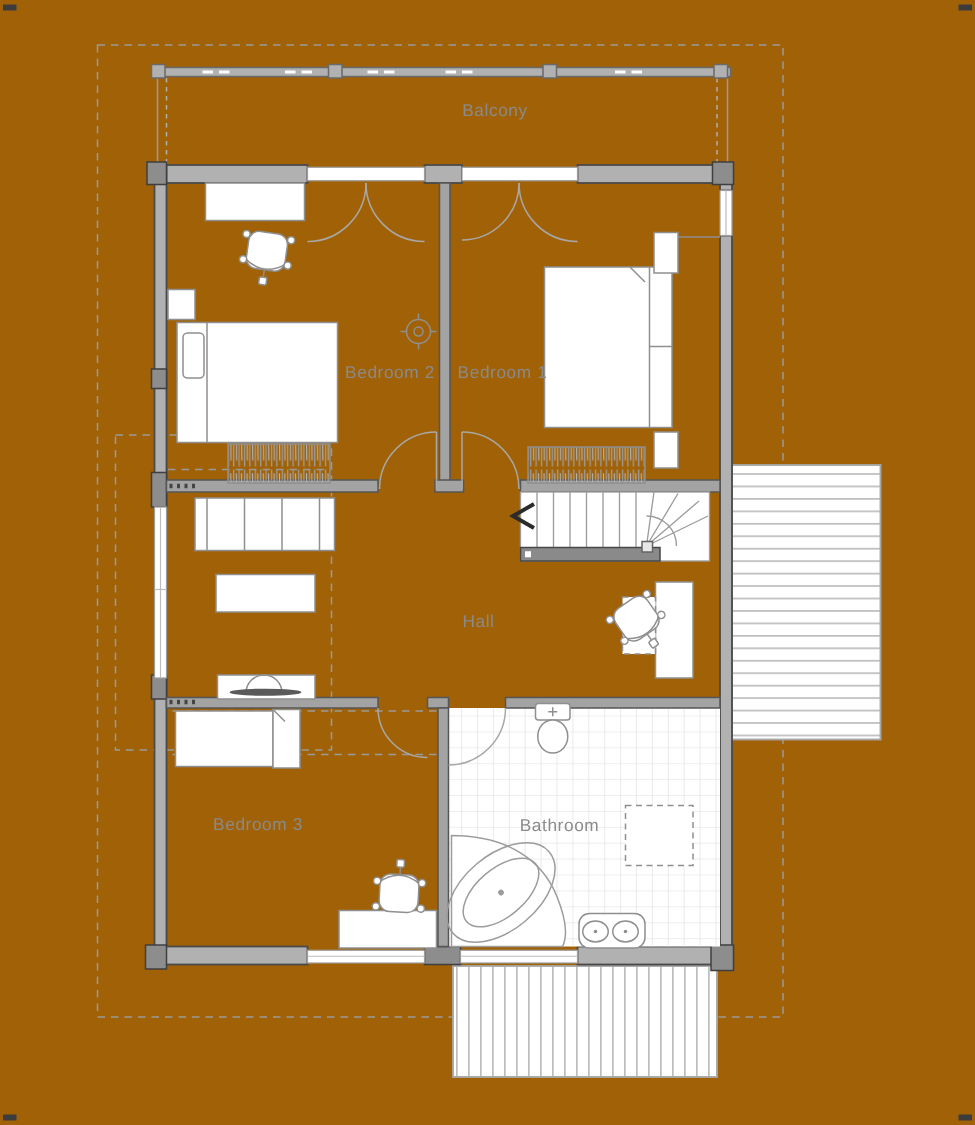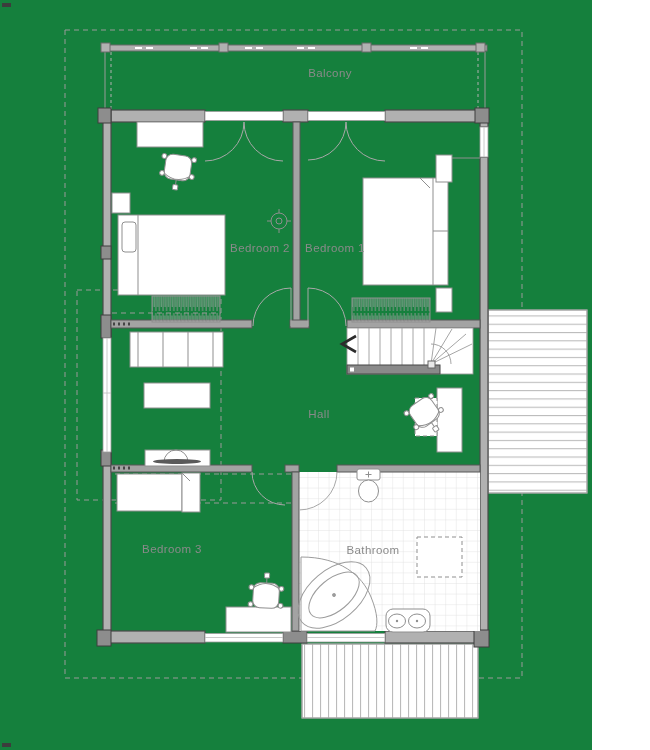--- a/index.html
+++ b/index.html
@@ -1,20 +1,20 @@
 <!DOCTYPE html>
 <html style="--wall-fill: #b1b1b1; --wall-stroke: #4a4a4a; --furniture-stroke: #8f8f8f; --label-color: #8a8a8a; --dashed-color: #9a9a9a; --tile-color: #dedede;"><head>
 <meta charset="utf-8">
 <style>
   :root{
     --wall-fill:#b1b1b1; --wall-stroke:#4a4a4a; --furniture-stroke:#8f8f8f;
     --label-color:#8a8a8a; --dashed-color:#9a9a9a; --tile-color:#dedede;
   }
   html,body{margin:0;padding:0;background:#fff;}
-  .stage{position:relative;width:592px;height:750px;background:#15803d;overflow:hidden;}
+  .stage{position:relative;width:650px;height:750px;background:#a16207;overflow:hidden;}
   svg{position:absolute;left:0;top:0;}
   .wall-ext{fill:var(--wall-fill);stroke:var(--wall-stroke);stroke-width:1.2;}
   .wall-int{fill:#a3a3a3;stroke:#565656;stroke-width:1;}
   .wall-dark{fill:#8d8d8d;stroke:#3f3f3f;stroke-width:1;}
   .rail{fill:var(--wall-fill);stroke:#6a6a6a;stroke-width:1;}
   .furn{fill:#fff;stroke:var(--furniture-stroke);stroke-width:1;}
   .furn-n{fill:none;stroke:var(--furniture-stroke);stroke-width:1;}
   .arc{fill:none;stroke:#a8a8a8;stroke-width:1;}
   .win{fill:#fff;stroke:#9c9c9c;stroke-width:0.8;}
   .thin{stroke:#bdbdbd;stroke-width:0.8;}

